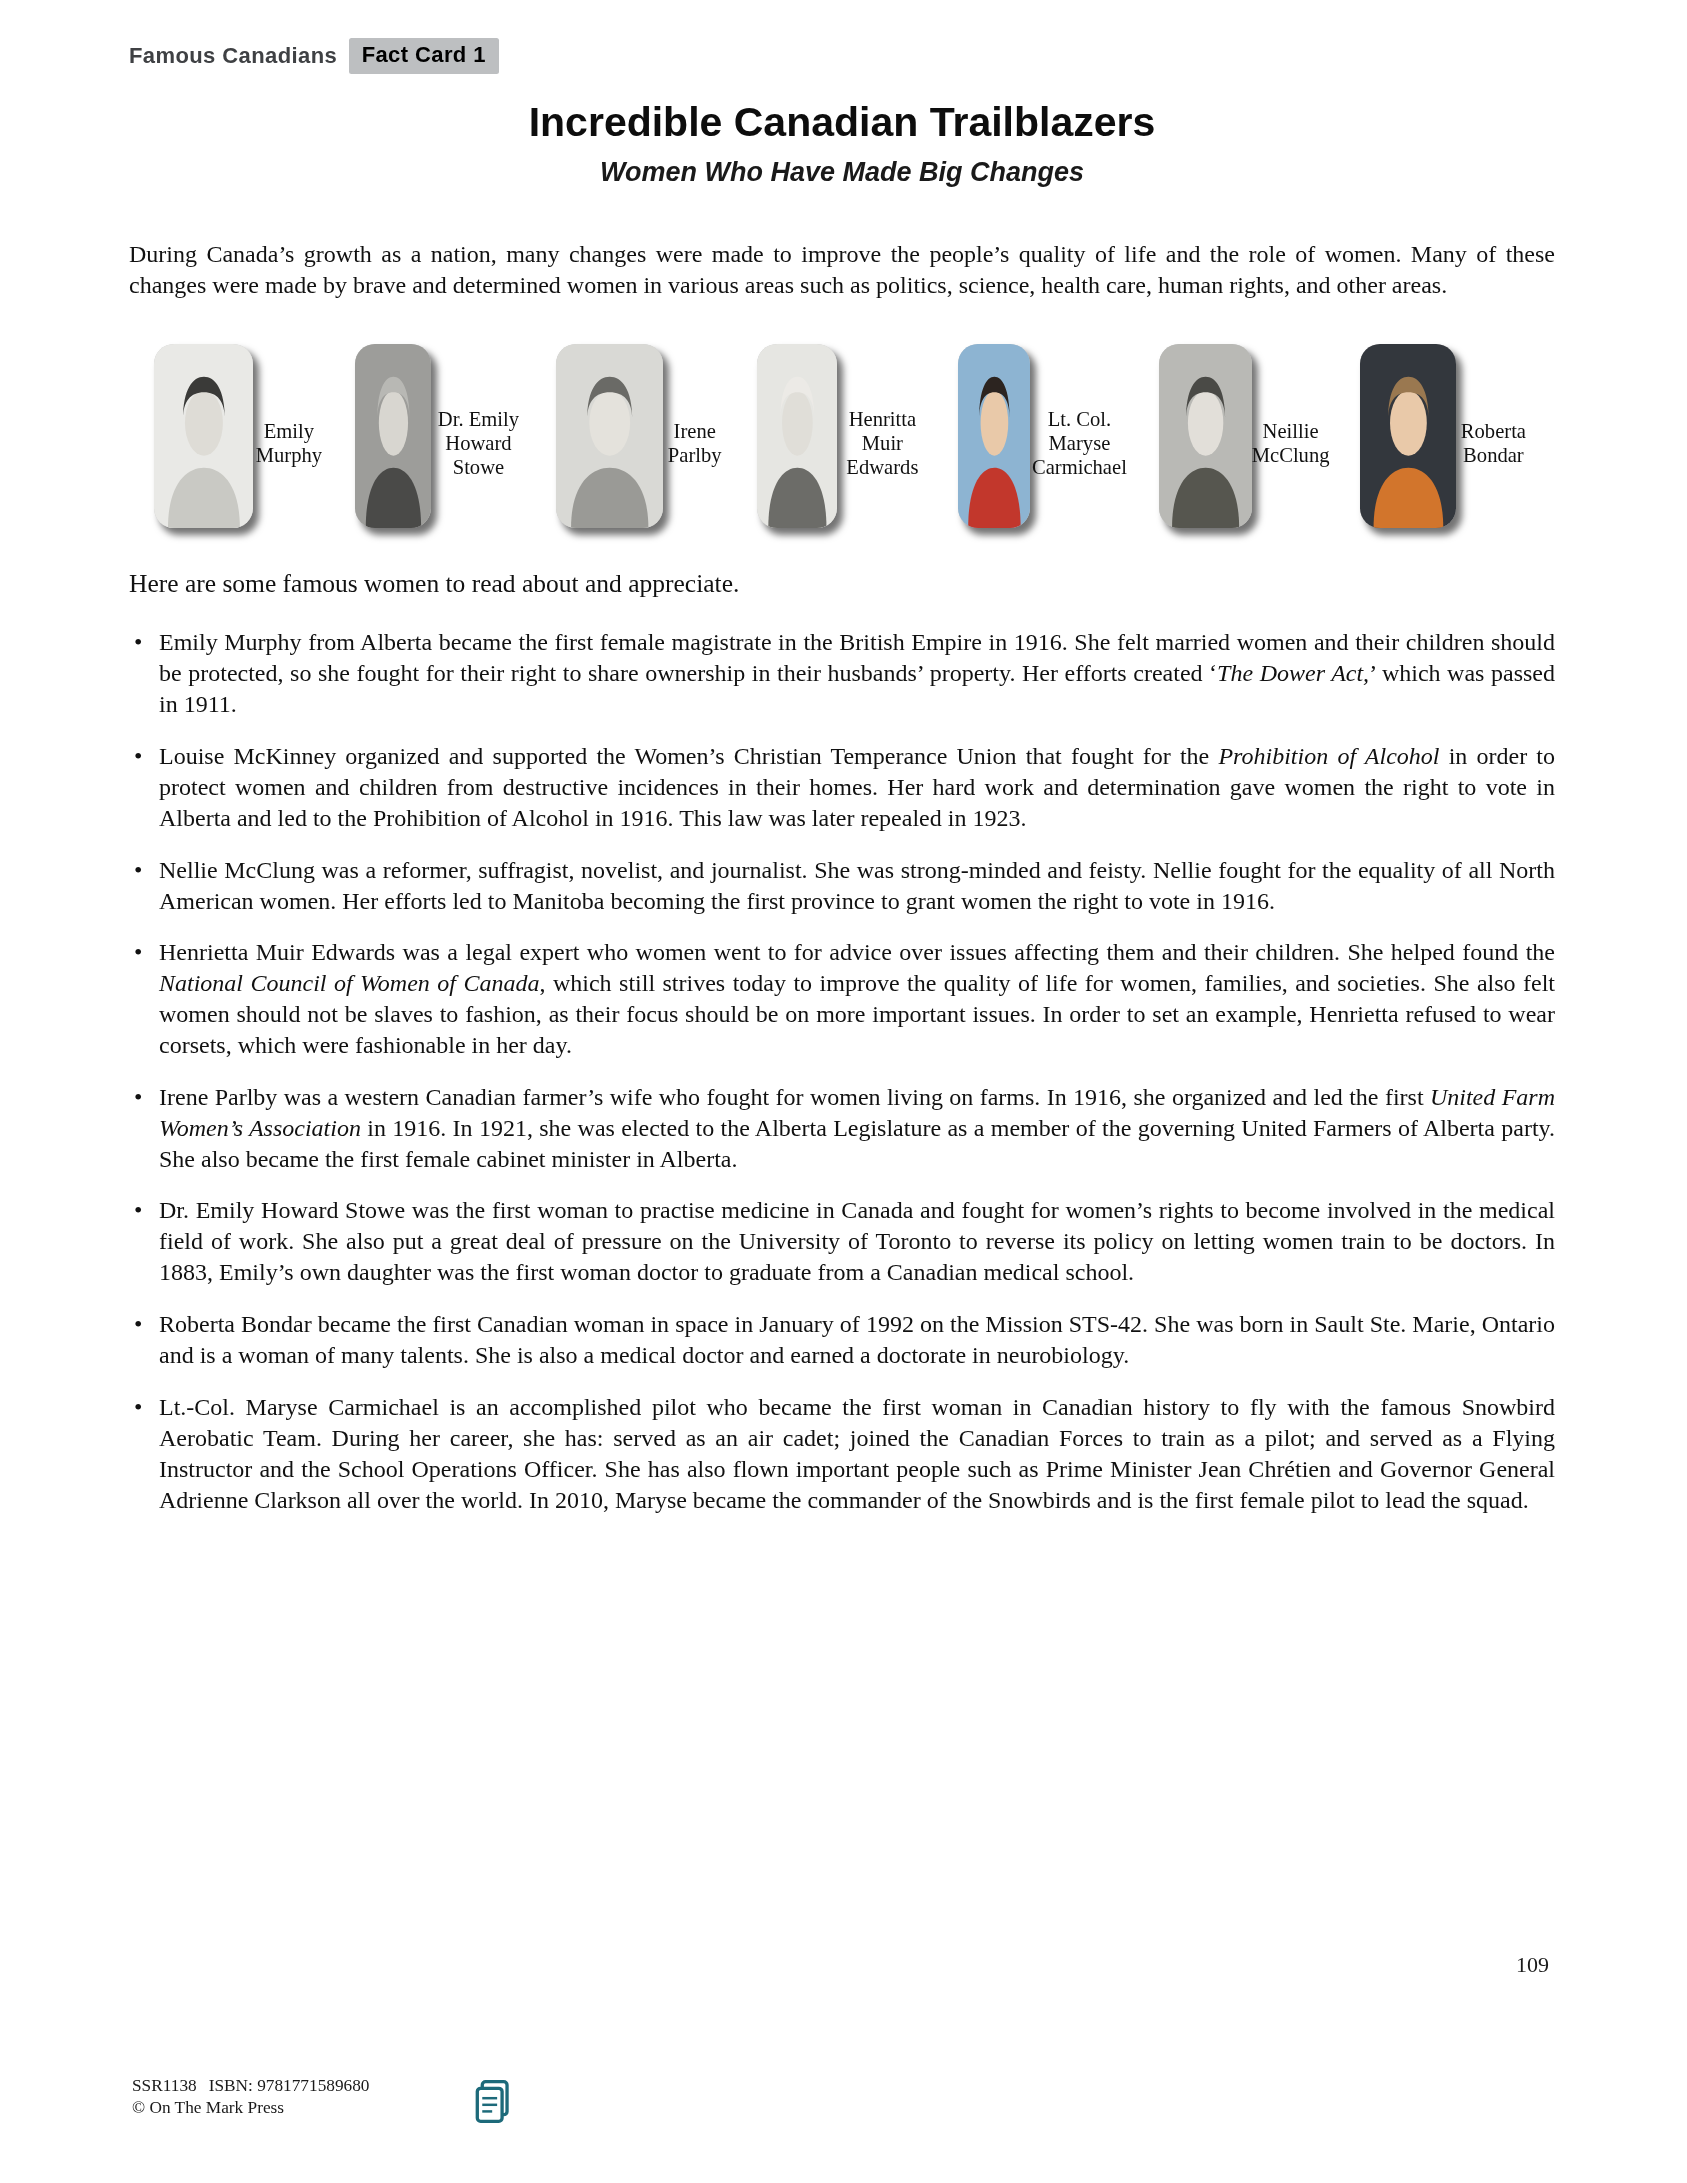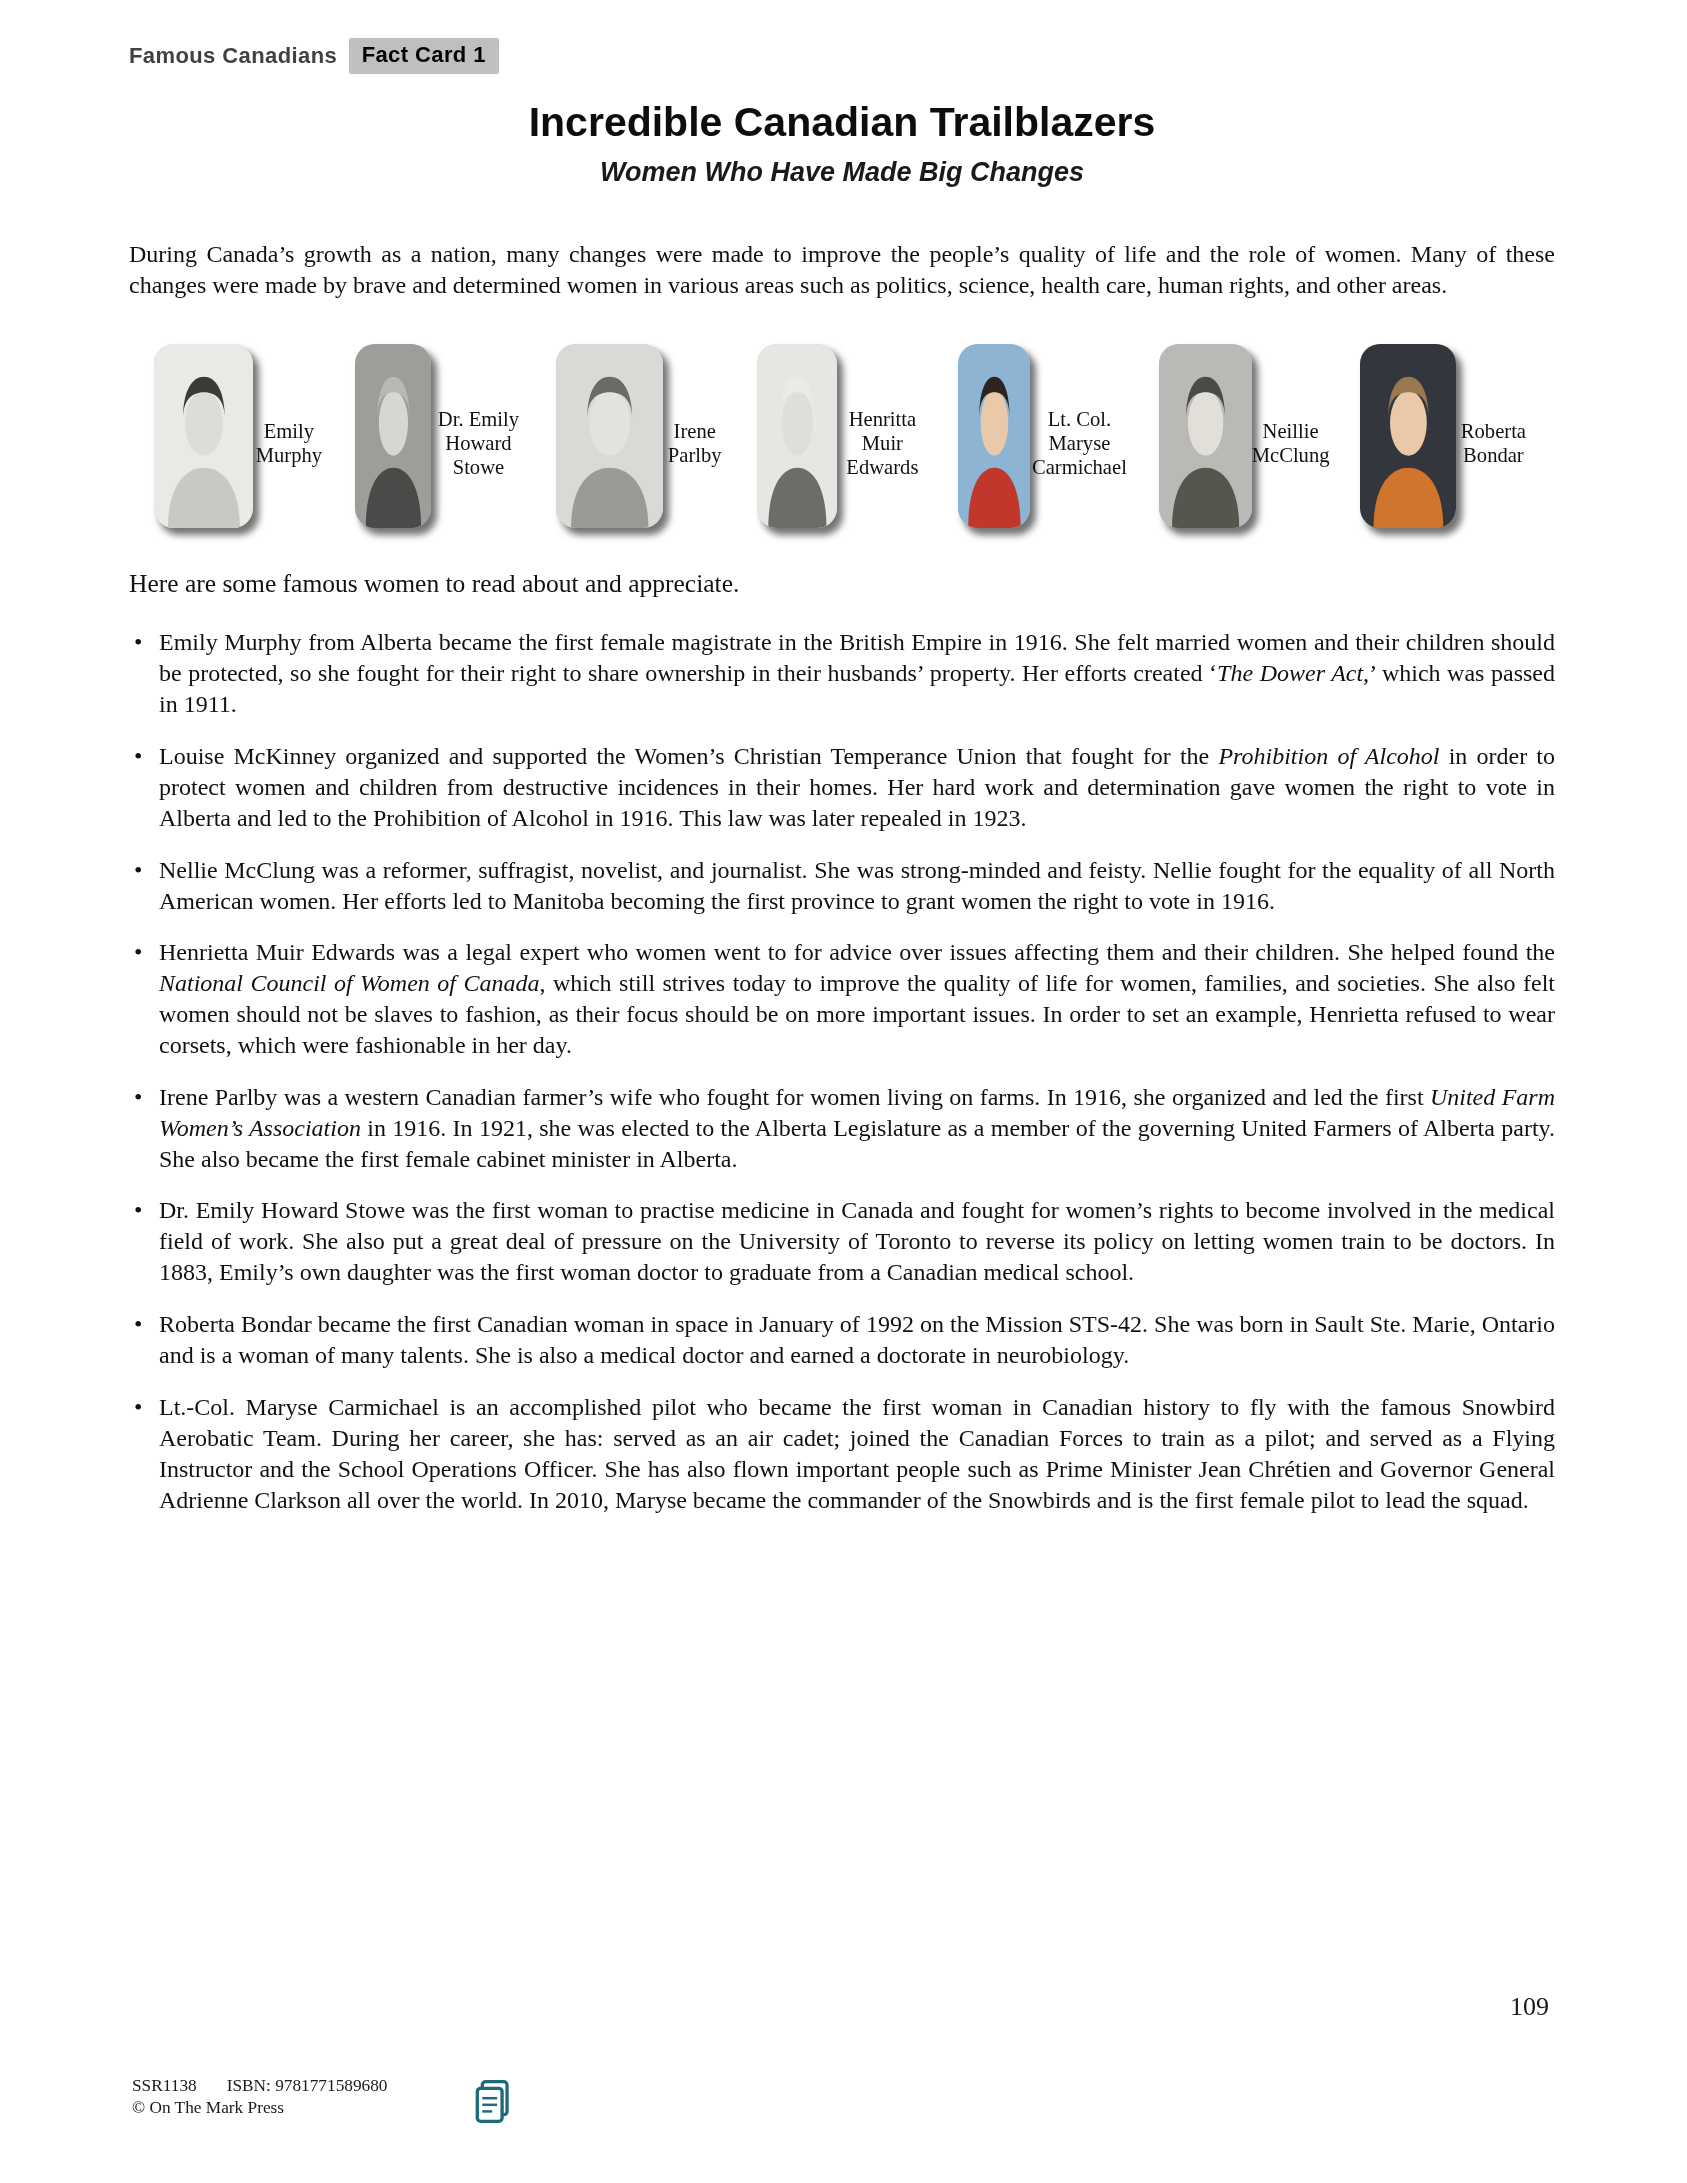--- a/index.html
+++ b/index.html
@@ -116,33 +116,33 @@
     top: 0;
   }
   .footer-left {
     position: absolute;
     left: 132px;
     top: 2075px;
     font-size: 17.3px;
     line-height: 22px;
     color: #1a1a1a;
   }
-  .footer-code-row { display: flex; gap: 30px; align-items: flex-end; }
+  .footer-code-row { display: flex; gap: 12px; align-items: flex-end; }
   .footer-icon {
     position: absolute;
     left: 474px;
     top: 2080px;
     width: 38px;
     height: 43px;
   }
   .page-number {
     position: absolute;
     right: 138px;
-    top: 1992px;
-    font-size: 26px;
+    top: 1952px;
+    font-size: 22px;
     color: #1a1a1a;
   }
 </style>
 </head>
 <body>
 
 <div class="page">
   <div class="content">
 
     <div class="header-row">

